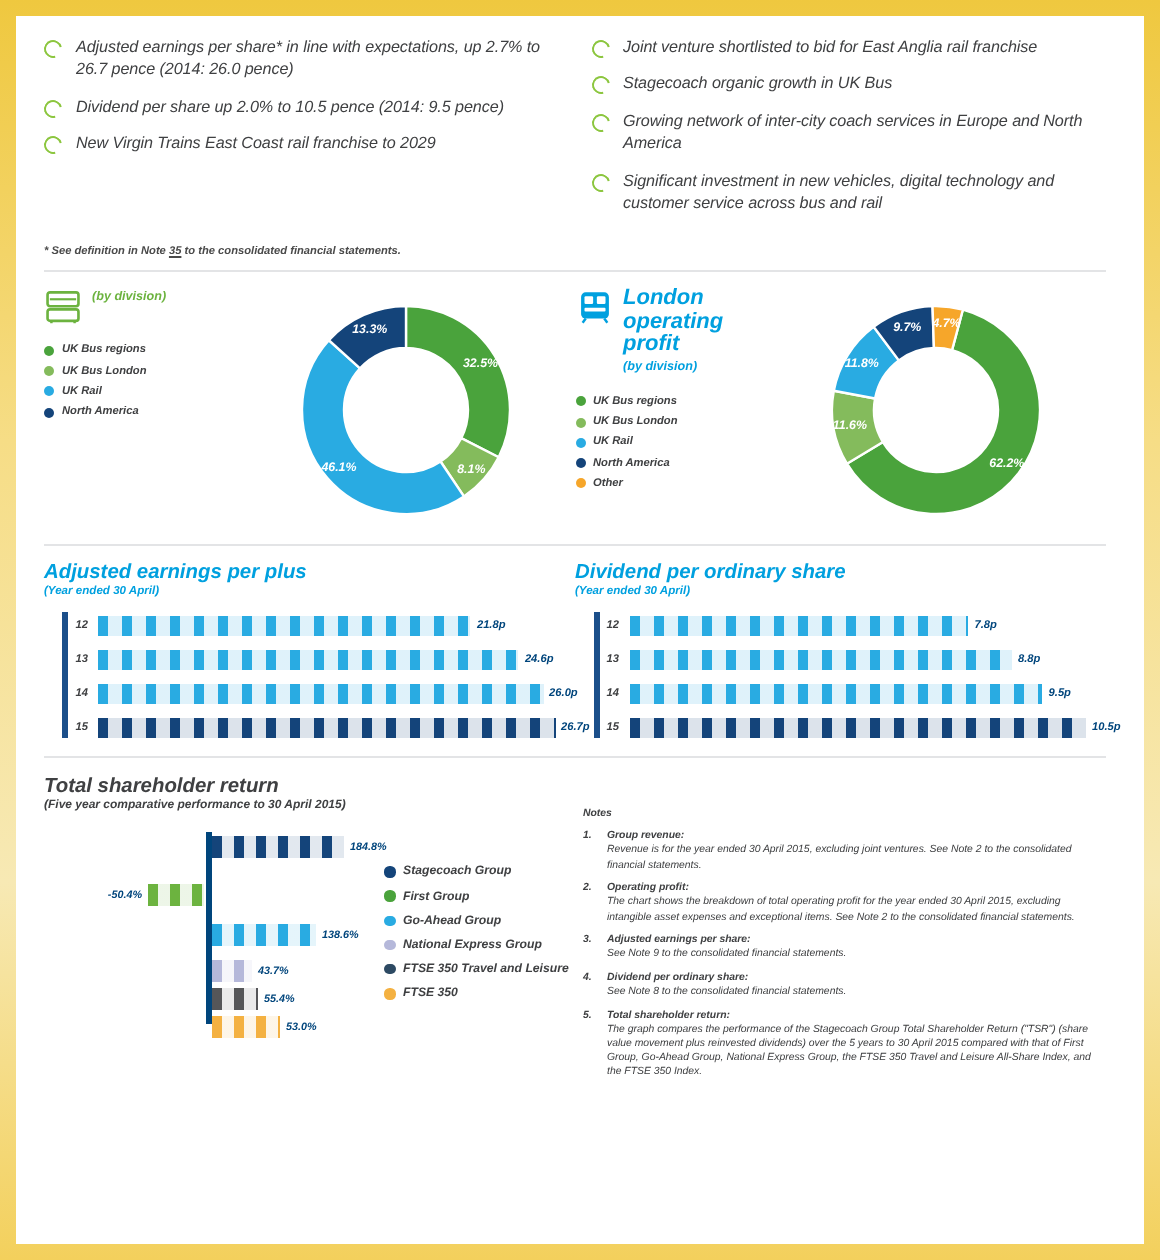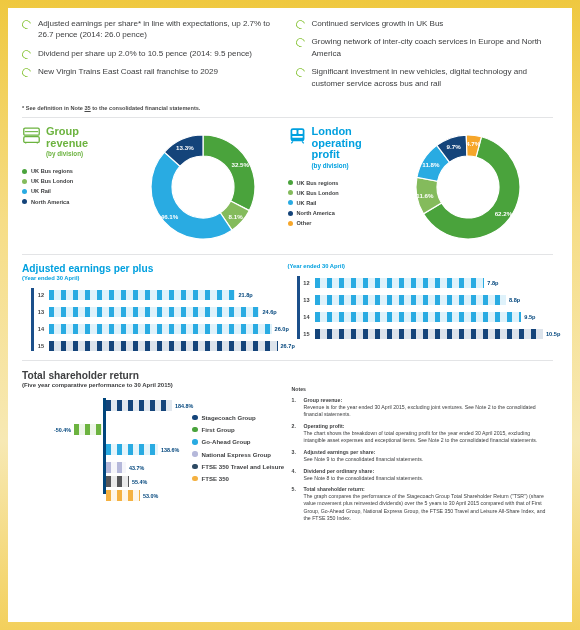--- a/index.html
+++ b/index.html
@@ -12,20 +12,21 @@
     width: 580px; height: 630px;
     padding: 8px;
     background: linear-gradient(180deg,#efc83f 0%, #f6dd86 35%, #f7e9b4 70%, #f3d05c 100%);
   }
   .page {
     width: 100%; height: 100%;
     background: #ffffff;
     position: relative;
     overflow: hidden;
     padding: 10px 19px 6px 14px;
+    font-style: italic;
   }
 
   
   .highlights { display: flex; gap: 16px; }
   .hl-col { width: 50%; }
   .bullet { display: flex; gap: 7px; margin-bottom: 7px; align-items: flex-start; }
   .bullet-icon {
     flex: 0 0 auto; width: 9px; height: 9px; margin-top: 2px;
     border: 1.4px solid #8cc63f; border-radius: 50%;
     border-right-color: transparent; transform: rotate(30deg);
@@ -143,21 +144,25 @@
             <span class="bullet-text">Dividend per share up 2.0% to 10.5 pence (2014: 9.5 pence)</span>
           </div>
           <div class="bullet">
             <span class="bullet-icon"></span>
             <span class="bullet-text">New Virgin Trains East Coast rail franchise to 2029</span>
           </div>
         </div>
     <div class="hl-col" id="hl-right">
           <div class="bullet">
             <span class="bullet-icon"></span>
-            <span class="bullet-text">Continued services growth in UK Bus</span>
+            <span class="bullet-text">Joint venture shortlisted to bid for East Anglia rail franchise</span>
+          </div>
+          <div class="bullet">
+            <span class="bullet-icon"></span>
+            <span class="bullet-text">Stagecoach organic growth in UK Bus</span>
           </div>
           <div class="bullet">
             <span class="bullet-icon"></span>
             <span class="bullet-text">Growing network of inter-city coach services in Europe and North America</span>
           </div>
           <div class="bullet">
             <span class="bullet-icon"></span>
             <span class="bullet-text">Significant investment in new vehicles, digital technology and customer service across bus and rail</span>
           </div>
         </div>
@@ -177,21 +182,20 @@
           <span class="vehicle-icon">
             <svg viewBox="0 0 24 22" width="19" height="17">
               <rect x="2" y="1.5" width="20" height="9" rx="1.6" fill="none" stroke="#6cb33f" stroke-width="1.7"></rect>
               <line x1="3.5" y1="6" x2="20.5" y2="6" stroke="#6cb33f" stroke-width="1.4"></line>
               <rect x="2" y="12.5" width="20" height="7.5" rx="1.6" fill="none" stroke="#6cb33f" stroke-width="1.7"></rect>
               <line x1="4.5" y1="20" x2="4.5" y2="21.5" stroke="#6cb33f" stroke-width="1.6"></line>
               <line x1="19.5" y1="20" x2="19.5" y2="21.5" stroke="#6cb33f" stroke-width="1.6"></line>
             </svg>
           </span>
           <div>
-            <div class="donut-title t-green">Group revenue</div>
             <div class="donut-sub t-green">(by division)</div>
           </div>
         </div>
         <div class="legend" id="legend-revenue">
               <div class="legend-row">
                 <span class="legend-dot" style="background: rgb(74, 163, 60);"></span>
                 <span class="legend-label">UK Bus regions</span>
               </div>
               <div class="legend-row">
                 <span class="legend-dot" style="background: rgb(132, 187, 92);"></span>
@@ -318,20 +322,21 @@
               <div class="bar-year">15</div>
               <div class="bar-track">
                 <div class="bar-fill" style="width: 100%; background-color: rgb(20, 68, 122);">
                   <span class="bar-val">26.7p</span>
                 </div>
               </div>
             </div>
           </div>
     </div>
     <div class="bar-block">
+      <div class="bar-title">Dividend per ordinary share</div>
       <div class="bar-sub">(Year ended 30 April)</div>
       <div class="bars" id="bars-dps">
             <div class="bar-row">
               <div class="bar-year">12</div>
               <div class="bar-track">
                 <div class="bar-fill" style="width: 74.3%; background-color: rgb(41, 171, 226);">
                   <span class="bar-val">7.8p</span>
                 </div>
               </div>
             </div>

